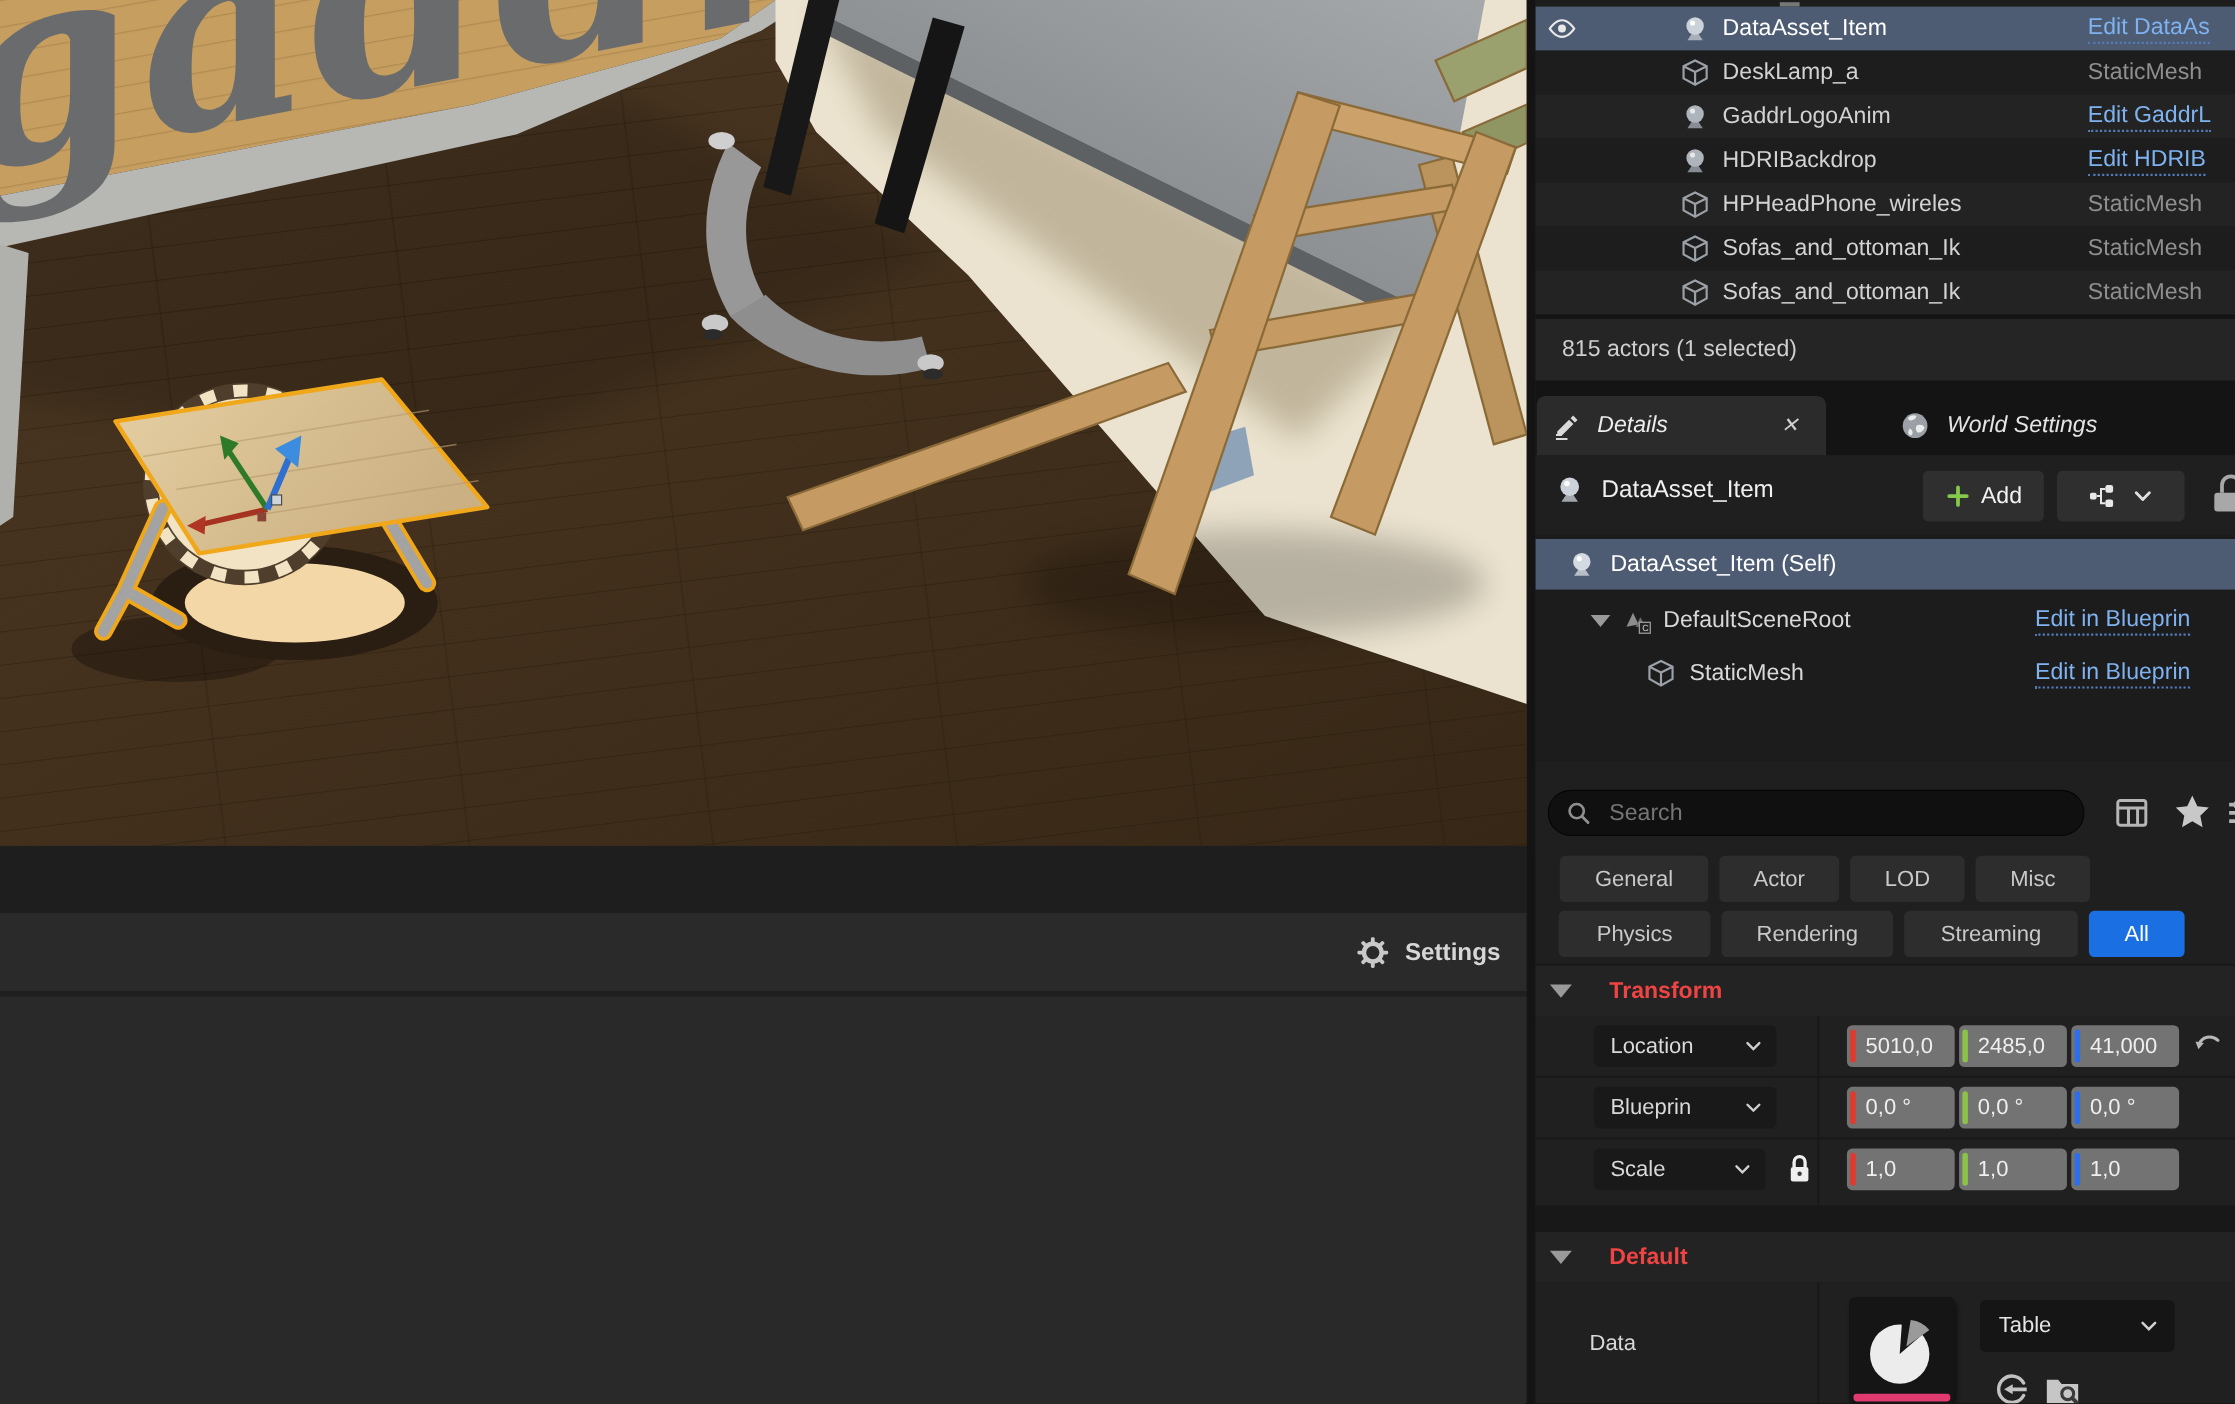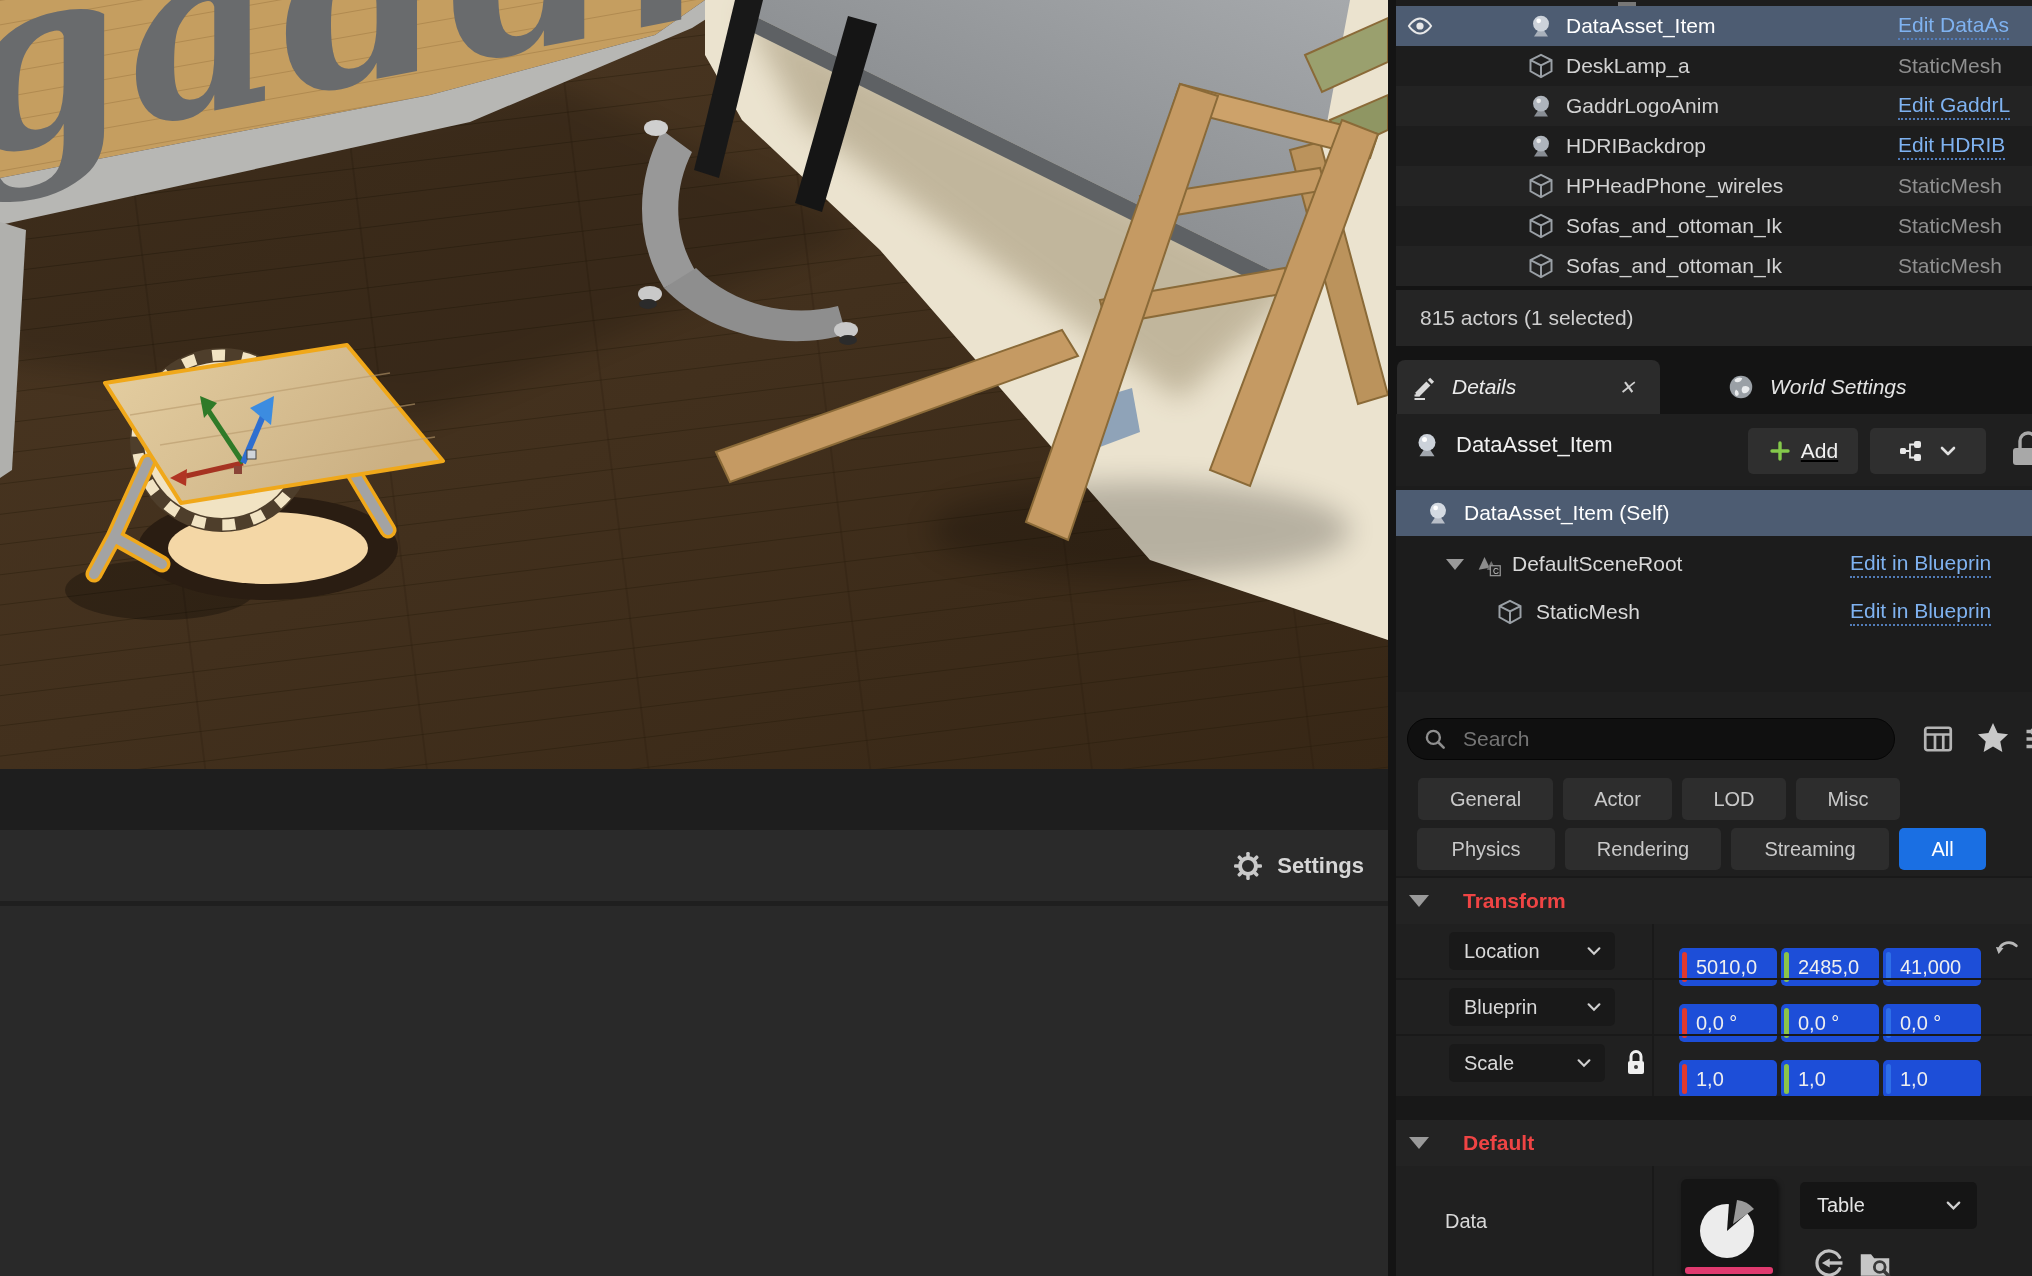--- a/index.html
+++ b/index.html
@@ -22,21 +22,21 @@
   .orow{left:0;width:636px;height:40px;}
   .orow .lbl{position:absolute;left:170px;top:0;height:40px;display:flex;align-items:center;font-size:21px;color:#d2d2d2;}
   .orow .typ{position:absolute;left:502px;top:0;height:40px;width:134px;display:flex;align-items:center;font-size:21px;color:#8f8f8f;white-space:nowrap;overflow:hidden;}
   .orow .typ.link{color:#7fb2f0;}
   .orow .typ.link i{font-style:normal;border-bottom:2px dotted #527cb8;padding-bottom:1px;}
   .oicon{position:absolute;left:131px;top:6px;width:28px;height:28px;}
   .link-blue{color:#7fb2f0;font-size:21px;}
   .link-blue i{font-style:normal;border-bottom:2px dotted #527cb8;padding-bottom:1px;}
   .fbtn{background:#2d2d2d;border-radius:5px;color:#c9c9c9;font-size:20px;display:flex;align-items:center;justify-content:center;height:42px;}
   .fbtn.active{background:#1a6fe3;color:#fff;}
-  .valbox{background:#1d4ed8;border-radius:5px;height:38px;top:8px;margin-top:16px;}
+  .valbox{background:#737373;border-radius:5px;height:38px;top:8px;}
   .valbox .bar{position:absolute;left:3px;top:4px;bottom:4px;width:5px;border-radius:3px;}
   .valbox .v{position:absolute;left:17px;top:0;height:38px;display:flex;align-items:center;color:#efefef;font-size:20px;white-space:nowrap;}
   .ddbox{background:#191919;border-radius:5px;height:38px;top:8px;color:#d9d9d9;font-size:20px;display:flex;align-items:center;justify-content:space-between;padding:0 12px 0 15px;}
   .sechdr{background:#232323;width:636px;height:46px;display:flex;align-items:center;gap:34px;padding-left:13px;color:#ef4444;font-weight:bold;font-size:21px;}
   .tri{width:0;height:0;border-left:10px solid transparent;border-right:10px solid transparent;border-top:12px solid #9a9a9a;}
   .hsep{left:0;width:636px;height:2px;background:#191919;}
 </style>
 </head>
 <body>
 
@@ -284,21 +284,21 @@
       </div>
     </div>
 
     <div class="p" style="left:0;top:414px;width:636px;height:72px;background:#1f1f1f;">
       <svg class="p" style="left:16px;top:16px;" width="30" height="30" viewBox="0 0 24 24">
         <path d="M6,21 h12 l-4,-6 h-4 Z" fill="#b9bec7" opacity="0.85"></path>
         <circle cx="12" cy="10" r="6.8" fill="#ccd2da"></circle>
           <circle cx="10" cy="7.6" r="2" fill="#fff"></circle>
       </svg>
       <span class="p" style="left:60px;top:0;height:62px;display:flex;align-items:center;color:#f0f0f0;font-size:22px;">DataAsset_Item</span>
-      <div class="p flex" style="left:352px;top:14px;width:110px;height:46px;background:#2f2f2f;border-radius:5px;justify-content:center;gap:9px;text-decoration:underline;">
+      <div class="p flex" style="left:352px;top:14px;width:110px;height:46px;background:#2f2f2f;border-radius:5px;justify-content:center;gap:9px;">
         <svg width="24" height="24" viewBox="0 0 24 24">
           <path d="M12,4 v16 M4,12 h16" stroke="#84c94b" stroke-width="3.4" stroke-linecap="round"></path>
         </svg>
         <span style="color:#f2f2f2;font-size:21px;">Add</span>
       </div>
       <div class="p flex" style="left:474px;top:14px;width:116px;height:46px;background:#2f2f2f;border-radius:5px;justify-content:center;gap:10px;">
         <svg width="30" height="26" viewBox="0 0 30 24">
           <rect x="2" y="9" width="6" height="6" rx="1.5" fill="#e8e8e8"></rect>
           <rect x="16" y="2" width="7" height="7" rx="2" fill="#e8e8e8"></rect>
           <rect x="16" y="15" width="7" height="7" rx="2" fill="#e8e8e8"></rect>

